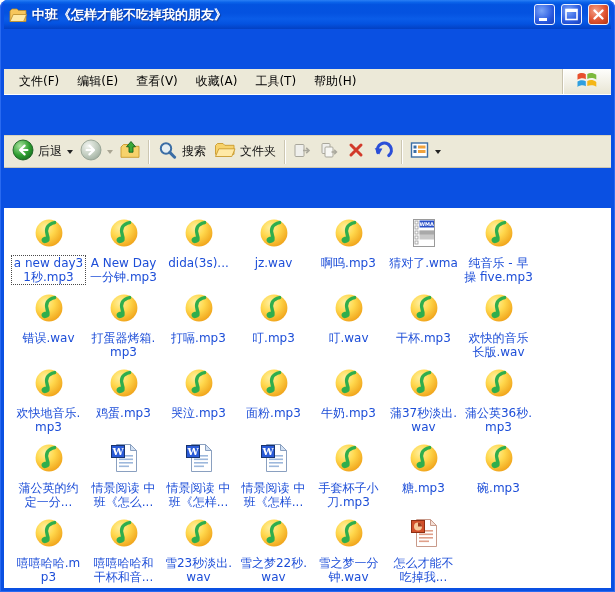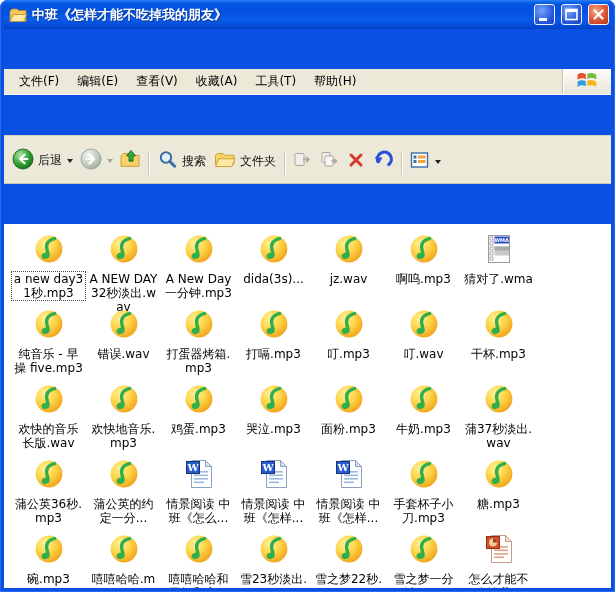--- a/index.html
+++ b/index.html
@@ -17,35 +17,35 @@
   .winbtn.blue{background:radial-gradient(circle at 35% 30%,#7aa4f8,#2a5ae0 60%,#1740bb);}
   .winbtn.red{background:radial-gradient(circle at 35% 30%,#f3a188,#e05330 55%,#b23410);}
   
   .menubar{height:25px;flex:0 0 25px;background:#ece9d8;display:flex;align-items:stretch;
     border-bottom:1px solid #fff;}
   .menu-items{display:flex;align-items:stretch;padding-left:6px;}
   .menu-item{font-size:12px;color:#000;padding:0 9px;display:flex;align-items:center;cursor:default;}
   .logo-panel{margin-left:auto;width:48px;display:flex;align-items:center;justify-content:center;
     background:linear-gradient(180deg,#fefefc,#e8e5d4);border-left:1px solid #c9c3ae;box-shadow:inset 1px 0 0 #fff;}
   
-  .toolbar{height:31px;flex:0 0 31px;background:#ece9d8;display:flex;align-items:flex-end;
-    padding:8px 4px;border-top:1px solid #d8d2bd;border-bottom:1px solid #cdc7b2;}
+  .toolbar{height:31px;flex:0 0 31px;background:#ece9d8;display:flex;align-items:center;
+    padding:0 4px;border-top:1px solid #d8d2bd;border-bottom:1px solid #cdc7b2;}
   .tbtn{display:flex;align-items:center;gap:4px;padding:2px 4px;border-radius:3px;font-size:12px;color:#111;}
   .tbtn.iconly{padding:2px 3px;}
   .caret{width:0;height:0;border-left:3.5px solid transparent;border-right:3.5px solid transparent;
     border-top:4px solid #222;margin-left:1px;}
   .caret.dis{border-top-color:#a9a593;}
   .sep{width:1px;height:24px;background:#cdc7b2;box-shadow:1px 0 0 #fff;margin:0 4px;flex:0 0 1px;}
   
   .content{flex:1;background:#fff;overflow:hidden;}
   .files{display:grid;grid-template-columns:repeat(7,75px);grid-auto-rows:75px;padding:7px 0 0 7px;}
   .cell{width:75px;display:flex;flex-direction:column;align-items:center;cursor:default;}
   .icon32{width:32px;height:32px;flex:0 0 32px;margin-top:2px;}
   .flabel{margin-top:2px;font-size:12px;line-height:14px;text-align:center;max-width:72px;
-    word-break:break-all;color:#000000;padding:0 1px;border:1px solid transparent;}
+    word-break:break-all;color:#1d4ed8;padding:0 1px;border:1px solid transparent;}
   .cell.sel .flabel{border:1px dotted #4a4a4a;}
 </style>
 </head>
 <body>
 
 <div class="window">
 
   <div class="titlebar">
     <span class="ticon">
       <svg width="18" height="16" viewBox="0 0 18 16">
@@ -225,35 +225,20 @@
                 <radialGradient id="qqg" cx="36%" cy="30%" r="78%">
                   <stop offset="0%" stop-color="#fff0a0"></stop>
                   <stop offset="45%" stop-color="#ffd84d"></stop>
                   <stop offset="100%" stop-color="#ef9f16"></stop>
                 </radialGradient>
               </defs>
               <circle cx="16" cy="16" r="13.4" fill="url(#qqg)"></circle>
               <path d="M21.6 5.6 C14.4 7.2 12.4 11.6 14.2 17.6 L15 20.6" fill="none" stroke="#2fae4d" stroke-width="3.4" stroke-linecap="round"></path>
               <ellipse cx="12.6" cy="22.8" rx="4.1" ry="3.2" fill="#2fae4d" transform="rotate(-18 12.6 22.8)"></ellipse>
             </svg></span>
-          <span class="flabel">A NEW DAY32秒淡出.wav</span>
-        </div>
-        <div class="cell">
-          <span><svg class="icon32" viewBox="0 0 32 32">
-              <defs>
-                <radialGradient id="qqg" cx="36%" cy="30%" r="78%">
-                  <stop offset="0%" stop-color="#fff0a0"></stop>
-                  <stop offset="45%" stop-color="#ffd84d"></stop>
-                  <stop offset="100%" stop-color="#ef9f16"></stop>
-                </radialGradient>
-              </defs>
-              <circle cx="16" cy="16" r="13.4" fill="url(#qqg)"></circle>
-              <path d="M21.6 5.6 C14.4 7.2 12.4 11.6 14.2 17.6 L15 20.6" fill="none" stroke="#2fae4d" stroke-width="3.4" stroke-linecap="round"></path>
-              <ellipse cx="12.6" cy="22.8" rx="4.1" ry="3.2" fill="#2fae4d" transform="rotate(-18 12.6 22.8)"></ellipse>
-            </svg></span>
           <span class="flabel">A New Day一分钟.mp3</span>
         </div>
         <div class="cell">
           <span><svg class="icon32" viewBox="0 0 32 32">
               <defs>
                 <radialGradient id="qqg" cx="36%" cy="30%" r="78%">
                   <stop offset="0%" stop-color="#fff0a0"></stop>
                   <stop offset="45%" stop-color="#ffd84d"></stop>
                   <stop offset="100%" stop-color="#ef9f16"></stop>
                 </radialGradient>

